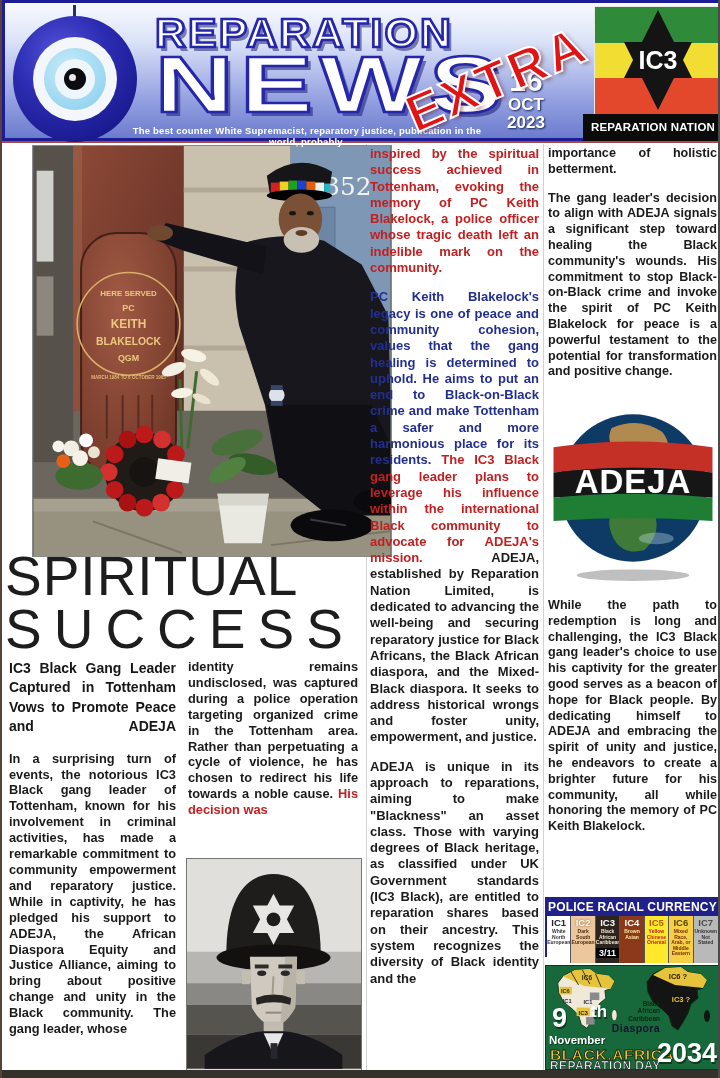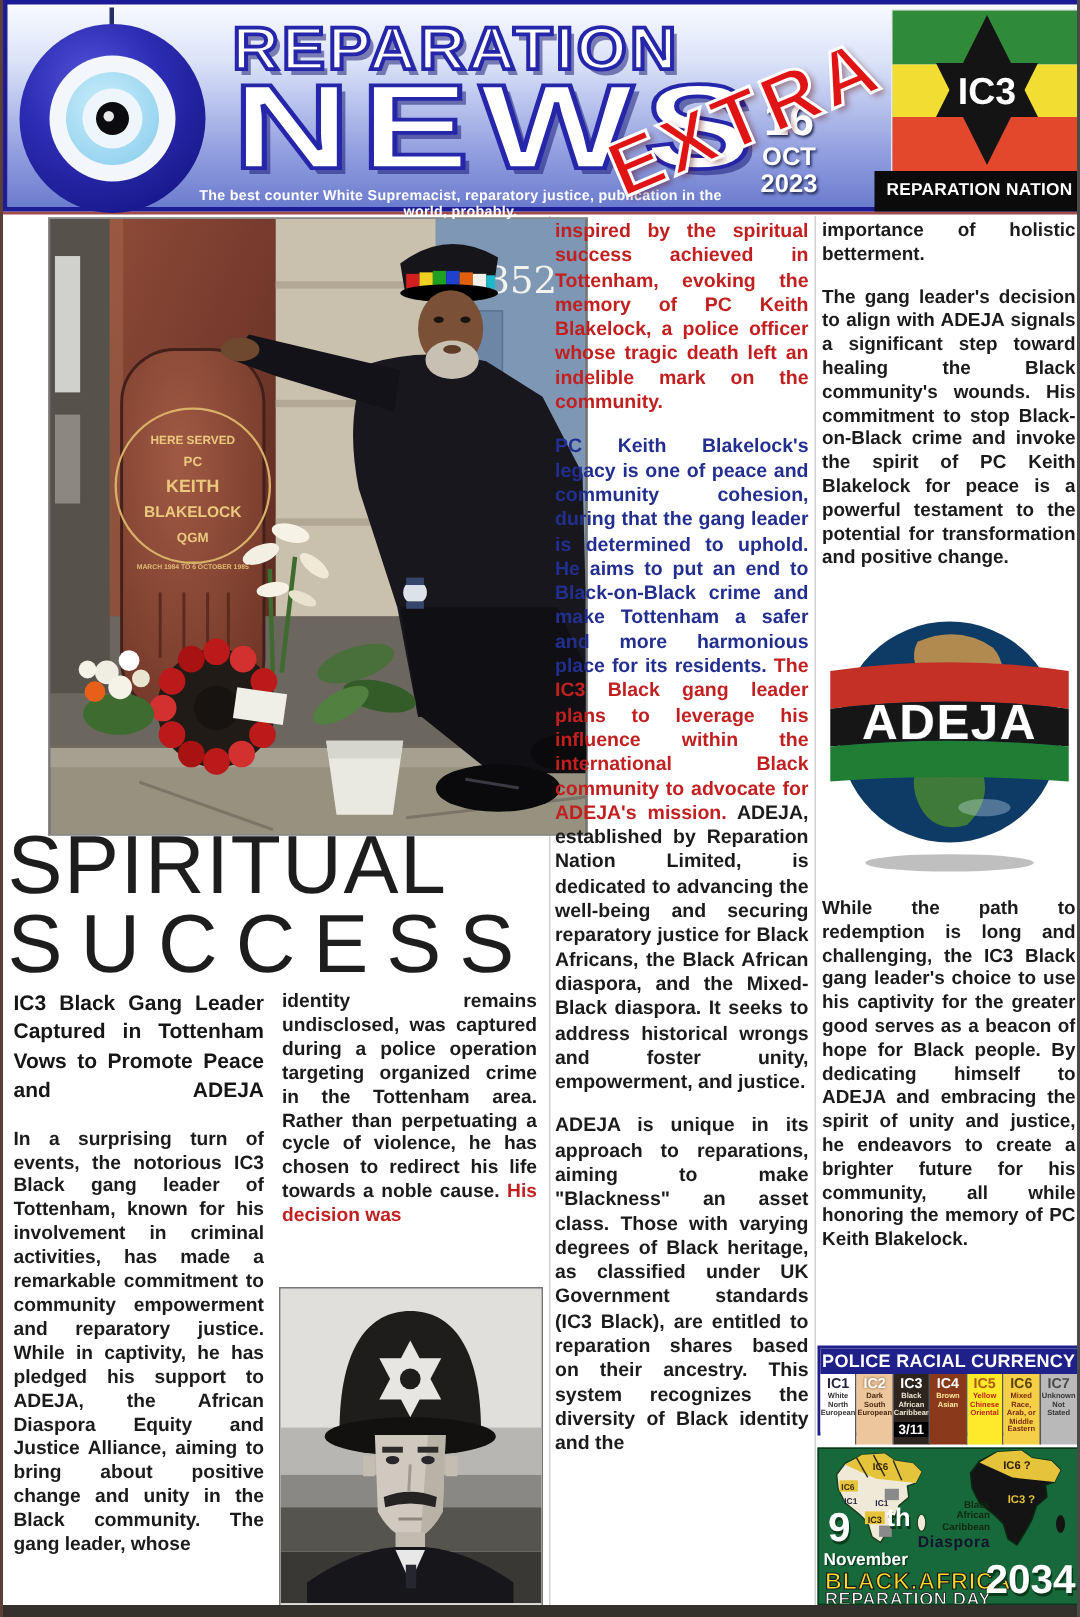--- a/index.html
+++ b/index.html
@@ -320,21 +320,21 @@
       <g>
         <path d="M18,212 L18,198 Q50,176 78,174 L98,174 Q126,176 158,198 L158,212 Z" fill="#17161a"></path>
         <polygon points="78,176 98,176 88,198" fill="#e8e8e8"></polygon>
         <rect x="85" y="186" width="7" height="16" fill="#26262e"></rect>
       </g>
     </svg>
   </div>
 
   <div class="col col3">
     <p class="red">inspired by the spiritual success achieved in Tottenham, evoking the memory of PC Keith Blakelock, a police officer whose tragic death left an indelible mark on the community.</p>
-    <p><span class="blue">PC Keith Blakelock's legacy is one of peace and community cohesion, during that the gang leader is determined to uphold. He aims to put an end to Black-on-Black crime and make Tottenham a safer and more harmonious place for its residents.</span>
+    <p><span class="blue">PC Keith Blakelock's legacy is one of peace and community cohesion, values that the gang healing is determined to uphold. He aims to put an end to Black-on-Black crime and make Tottenham a safer and more harmonious place for its residents.</span>
       <span class="red">The IC3 Black gang leader plans to leverage his influence within the international Black community to advocate for ADEJA's mission.</span>
       <span>ADEJA, established by Reparation Nation Limited, is dedicated to advancing the well-being and securing reparatory justice for Black Africans, the Black African diaspora, and the Mixed-Black diaspora. It seeks to address historical wrongs and foster unity, empowerment, and justice.</span></p>
     <p>ADEJA is unique in its approach to reparations, aiming to make "Blackness" an asset class. Those with varying degrees of Black heritage, as classified under UK Government standards (IC3 Black), are entitled to reparation shares based on their ancestry. This system recognizes the diversity of Black identity and the</p>
   </div>
 
   <div class="col col4">
     <p>importance of holistic betterment.</p>
     <p>The gang leader's decision to align with ADEJA signals a significant step toward healing the Black community's wounds. His commitment to stop Black-on-Black crime and invoke the spirit of PC Keith Blakelock for peace is a powerful testament to the potential for transformation and positive change.</p>
     <div class="adeja">
       <svg width="160" height="190" viewBox="0 0 160 196">

